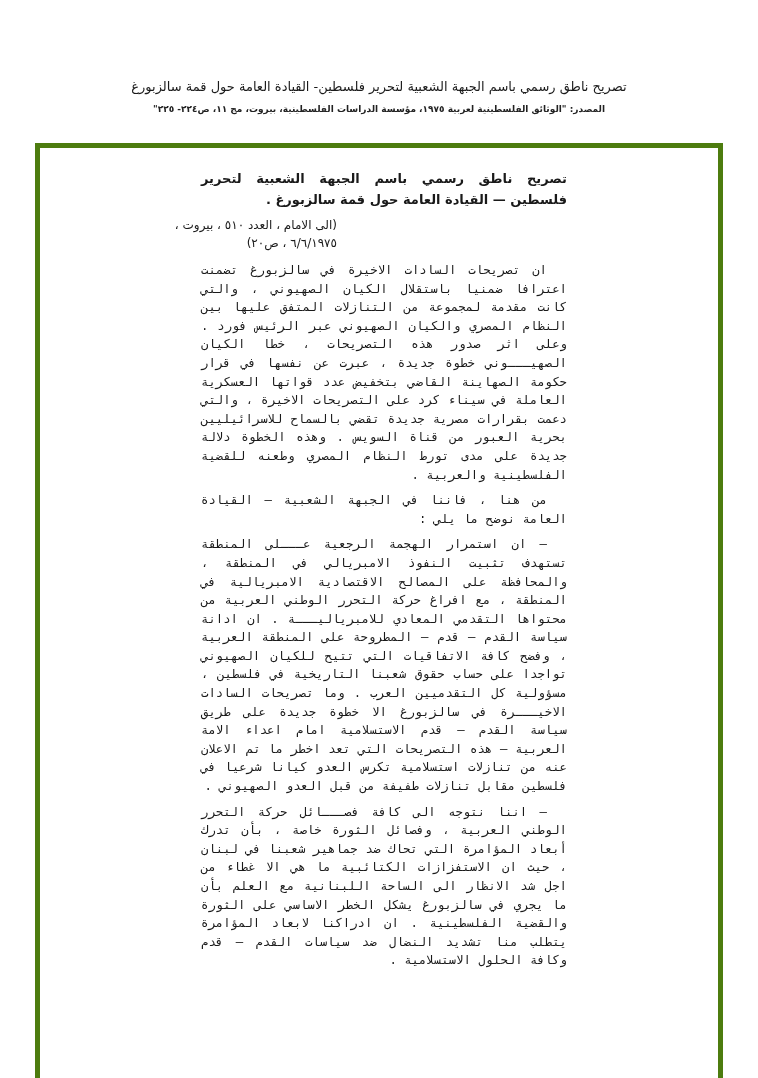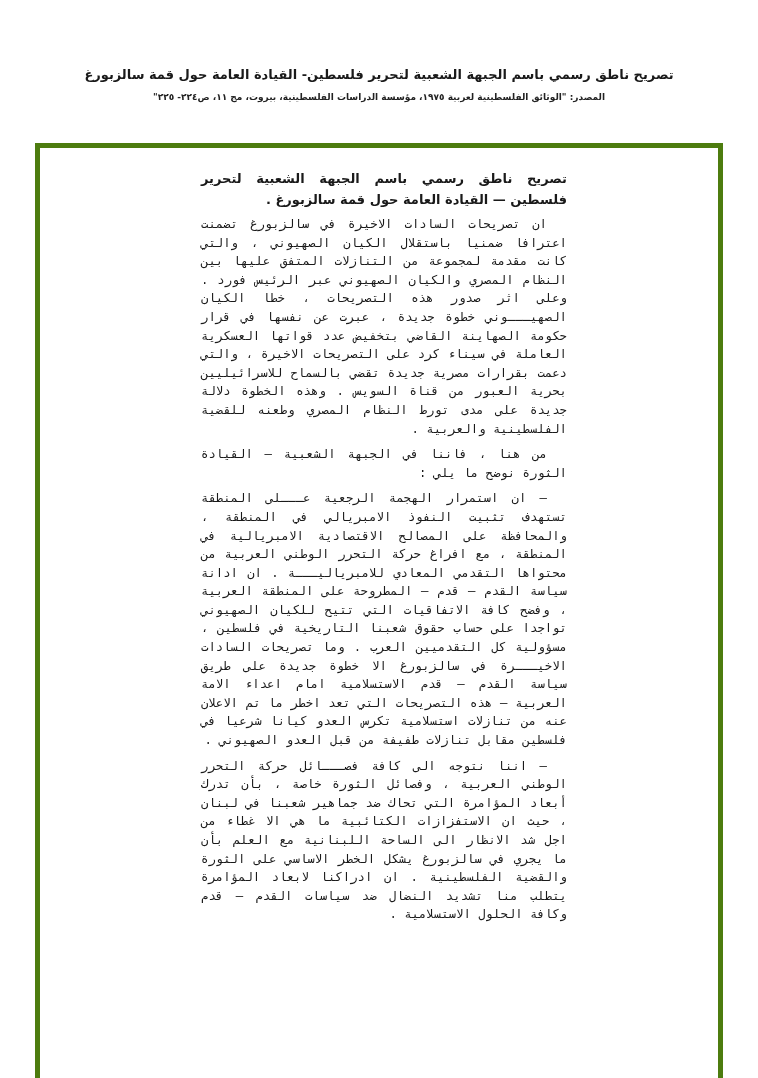--- a/index.html
+++ b/index.html
@@ -19,23 +19,24 @@
   .page-header {
     position: absolute;
     top: 66px;
     left: 0;
     width: 758px;
     text-align: center;
     direction: rtl;
   }
   .page-header .main-title {
     font-size: 13px;
-    font-weight: bold;
+    font-weight: normal;
     line-height: 18px;
     padding: 0 70px;
+    margin-top: 12px;
   }
   .page-header .source-line {
     margin-top: 8px;
     font-size: 9px;
     font-weight: bold;
     color: #222;
     padding: 0 60px;
   }
   .doc-frame {
     position: absolute;
@@ -94,24 +95,28 @@
   <div class="page-header">
     <div class="main-title">تصريح ناطق رسمي باسم الجبهة الشعبية لتحرير فلسطين- القيادة العامة حول قمة سالزبورغ</div>
     <div class="source-line">المصدر: "الوثائق الفلسطينية لعربية ١٩٧٥، مؤسسة الدراسات الفلسطينية، بيروت، مج ١١، ص٢٢٤- ٢٢٥"</div>
   </div>
 
   <div class="doc-frame">
     <div class="doc-content">
 
       <p class="doc-title">تصريح ناطق رسمي باسم الجبهة الشعبية لتحرير فلسطين — القيادة العامة حول قمة سالزبورغ .</p>
 
+      <div class="citation">
+        <div>(الى الامام ، العدد ٥١٠ ، بيروت ،</div>
+        <div>٦/٦/١٩٧٥ ، ص٢٠)</div>
+      </div>
 
       <p class="body-paragraph">ان تصريحات السادات الاخيرة في سالزبورغ تضمنت اعترافا ضمنيا باستقلال الكيان الصهيوني ، والتي كانت مقدمة لمجموعة من التنازلات المتفق عليها بين النظام المصري والكيان الصهيوني عبر الرئيس فورد . وعلى اثر صدور هذه التصريحات ، خطا الكيان الصهيـــوني خطوة جديدة ، عبرت عن نفسها في قرار حكومة الصهاينة القاضي بتخفيض عدد قواتها العسكرية العاملة في سيناء كرد على التصريحات الاخيرة ، والتي دعمت بقرارات مصرية جديدة تقضي بالسماح للاسرائيليين بحرية العبور من قناة السويس . وهذه الخطوة دلالة جديدة على مدى تورط النظام المصري وطعنه للقضية الفلسطينية والعربية .</p>
 
-      <p class="body-paragraph">من هنا ، فاننا في الجبهة الشعبية — القيادة الثورة نوضح ما يلي :</p>
+      <p class="body-paragraph">من هنا ، فاننا في الجبهة الشعبية — القيادة العامة نوضح ما يلي :</p>
 
       <p class="body-paragraph">— ان استمرار الهجمة الرجعية عـــلى المنطقة تستهدف تثبيت النفوذ الامبريالي في المنطقة ، والمحافظة على المصالح الاقتصادية الامبريالية في المنطقة ، مع افراغ حركة التحرر الوطني العربية من محتواها التقدمي المعادي للامبرياليـــة . ان ادانة سياسة القدم — قدم — المطروحة على المنطقة العربية ، وفضح كافة الاتفاقيات التي تتيح للكيان الصهيوني تواجدا على حساب حقوق شعبنا التاريخية في فلسطين ، مسؤولية كل التقدميين العرب . وما تصريحات السادات الاخيـــرة في سالزبورغ الا خطوة جديدة على طريق سياسة القدم — قدم الاستسلامية امام اعداء الامة العربية — هذه التصريحات التي تعد اخطر ما تم الاعلان عنه من تنازلات استسلامية تكرس العدو كيانا شرعيا في فلسطين مقابل تنازلات طفيفة من قبل العدو الصهيوني .</p>
 
       <p class="body-paragraph">— اننا نتوجه الى كافة فصـــائل حركة التحرر الوطني العربية ، وفصائل الثورة خاصة ، بأن تدرك أبعاد المؤامرة التي تحاك ضد جماهير شعبنا في لبنان ، حيث ان الاستفزازات الكتائبية ما هي الا غطاء من اجل شد الانظار الى الساحة اللبنانية مع العلم بأن ما يجري في سالزبورغ يشكل الخطر الاساسي على الثورة والقضية الفلسطينية . ان ادراكنا لابعاد المؤامرة يتطلب منا تشديد النضال ضد سياسات القدم — قدم وكافة الحلول الاستسلامية .</p>
 
     </div>
 
     <div class="footer-rule"></div>
   </div>
 

